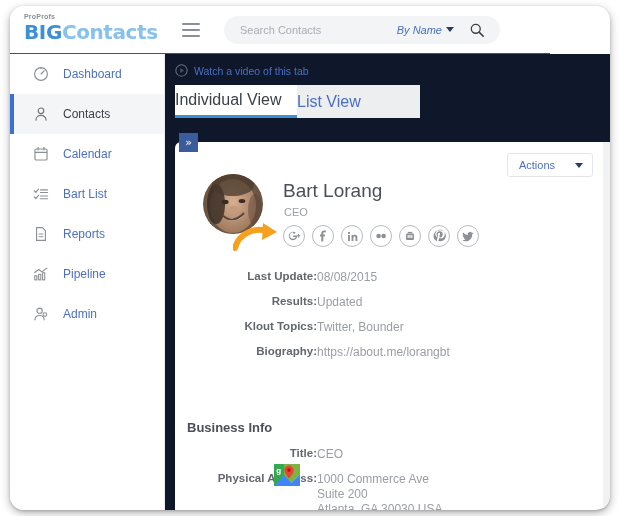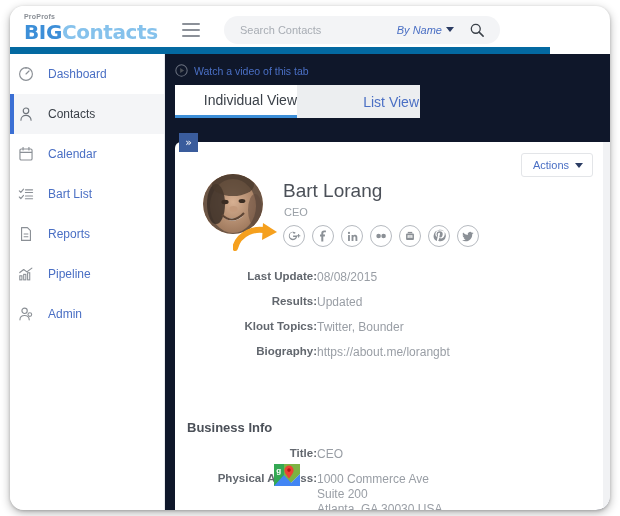--- a/index.html
+++ b/index.html
@@ -17,21 +17,21 @@
     border-radius: 14px;
     box-shadow: 0 3px 10px rgba(0,0,0,0.30), 0 1px 3px rgba(0,0,0,0.18);
     overflow: hidden;
   }
 
   
   .header {
     position: absolute; left: 0; top: 0;
     width: 540px; height: 48px;
     background: #ffffff;
-    border-bottom: 7px solid #0369a1;
+    border-bottom: 1px solid #0369a1;
   }
   .logo-wrap { position: absolute; left: 14px; top: 6px; width: 140px; }
   .logo-pro {
     font-size: 7px; font-weight: bold; color: #8a8f96;
     letter-spacing: .2px; line-height: 9px;
   }
   .logo-main {
     font-family: "DejaVu Sans", sans-serif;
     font-size: 20px; font-weight: bold; line-height: 23px;
     letter-spacing: -0.4px;
@@ -79,21 +79,21 @@
   
   .sidebar {
     position: absolute; left: 0; top: 48px;
     width: 155px; height: 456px;
     background: #ffffff;
     border-right: 1px solid #e8eaed;
   }
   .nav-item {
     position: relative;
     height: 40px; display: flex; align-items: center;
-    padding-left: 8px; cursor: pointer;
+    padding-left: 23px; cursor: pointer;
   }
   .nav-item .nav-label {
     font-size: 12px; color: #4a6fc4; margin-left: 14px;
   }
   .nav-item.active { background: #f4f5f7; }
   .nav-item.active .nav-label { color: #3b4149; }
   .nav-item.active::before {
     content: ""; position: absolute; left: 0; top: 0;
     width: 4px; height: 40px; background: #3b6fd4;
   }
@@ -114,22 +114,22 @@
     font-size: 10.5px; color: #4a6fc4; margin-left: 6px;
   }
   .tabs {
     position: absolute; left: 10px; top: 31px;
     width: 245px; height: 33px;
     background: #eceef0;
     display: flex;
   }
   .tab {
     width: 122px; height: 33px;
-    display: flex; align-items: center; justify-content: flex-end;
-    font-size: 14px; color: #4a6fc4; cursor: pointer;
+    display: flex; align-items: center; justify-content: flex-start;
+    font-size: 16px; color: #4a6fc4; cursor: pointer;
   }
   .tab.active {
     background: #ffffff; color: #3b4149;
     border-bottom: 3px solid #3d8fd8;
   }
 
   .expand-btn {
     position: absolute; left: 14px; top: 79px;
     width: 19px; height: 19px;
     background: #3a5c9c;
@@ -144,21 +144,21 @@
     width: 435px; height: 368px;
     background: #ffffff;
     border-top-left-radius: 6px;
   }
 
   .actions-btn {
     position: absolute; right: 17px; top: 11px;
     padding: 5px 9px 5px 11px;
     background: #fff; border: 1px solid #e3e5e8; border-radius: 3px;
     font-size: 11px; color: #4a6fc4; cursor: pointer;
-    display: flex; align-items: center; gap: 6px;
+    display: flex; align-items: center; gap: 20px;
   }
 
   .avatar {
     position: absolute; left: 28px; top: 32px;
     width: 60px; height: 60px; border-radius: 50%;
     overflow: hidden; background: #c3a187;
   }
   .contact-name {
     position: absolute; left: 108px; top: 38px;
     font-size: 19px; color: #4b5058; font-weight: normal;

